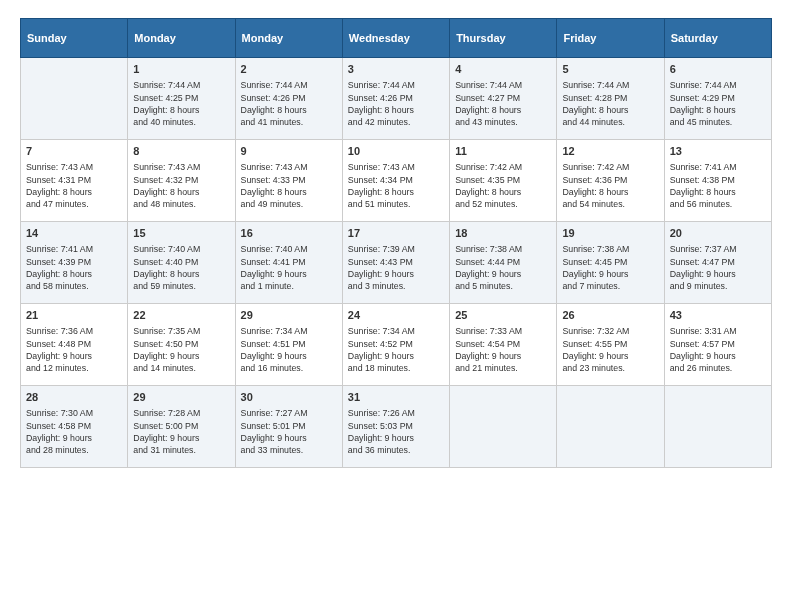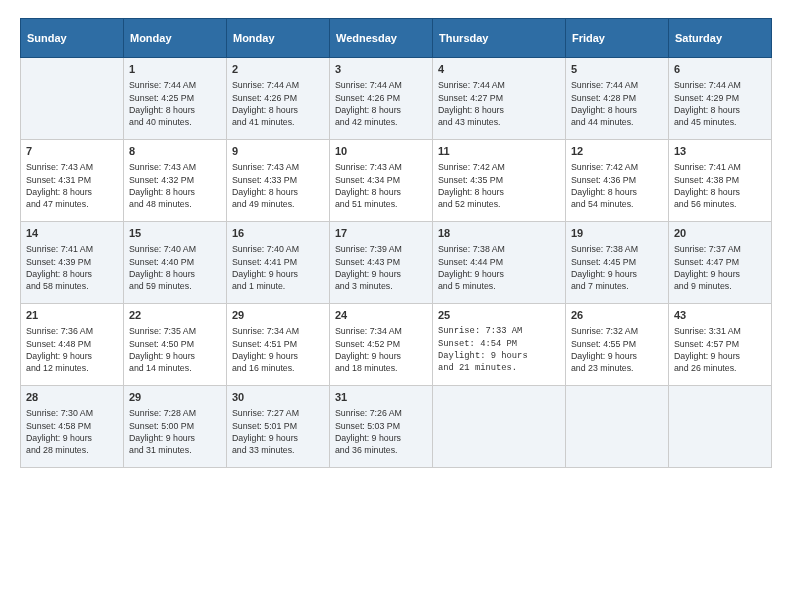--- a/index.html
+++ b/index.html
@@ -279,21 +279,21 @@
           </td>
           <td>
             <div class="day-num">24</div>
             <div class="day-info" style="white-space: pre-line;">Sunrise: 7:34 AM
 Sunset: 4:52 PM
 Daylight: 9 hours
 and 18 minutes.</div>
           </td>
           <td>
             <div class="day-num">25</div>
-            <div class="day-info" style="white-space: pre-line; font-family: Liberation Mono, monospace;">Sunrise: 7:33 AM
+            <div class="day-info" style="white-space: pre-line;">Sunrise: 7:33 AM
 Sunset: 4:54 PM
 Daylight: 9 hours
 and 21 minutes.</div>
           </td>
           <td>
             <div class="day-num">26</div>
             <div class="day-info" style="white-space: pre-line;">Sunrise: 7:32 AM
 Sunset: 4:55 PM
 Daylight: 9 hours
 and 23 minutes.</div>

